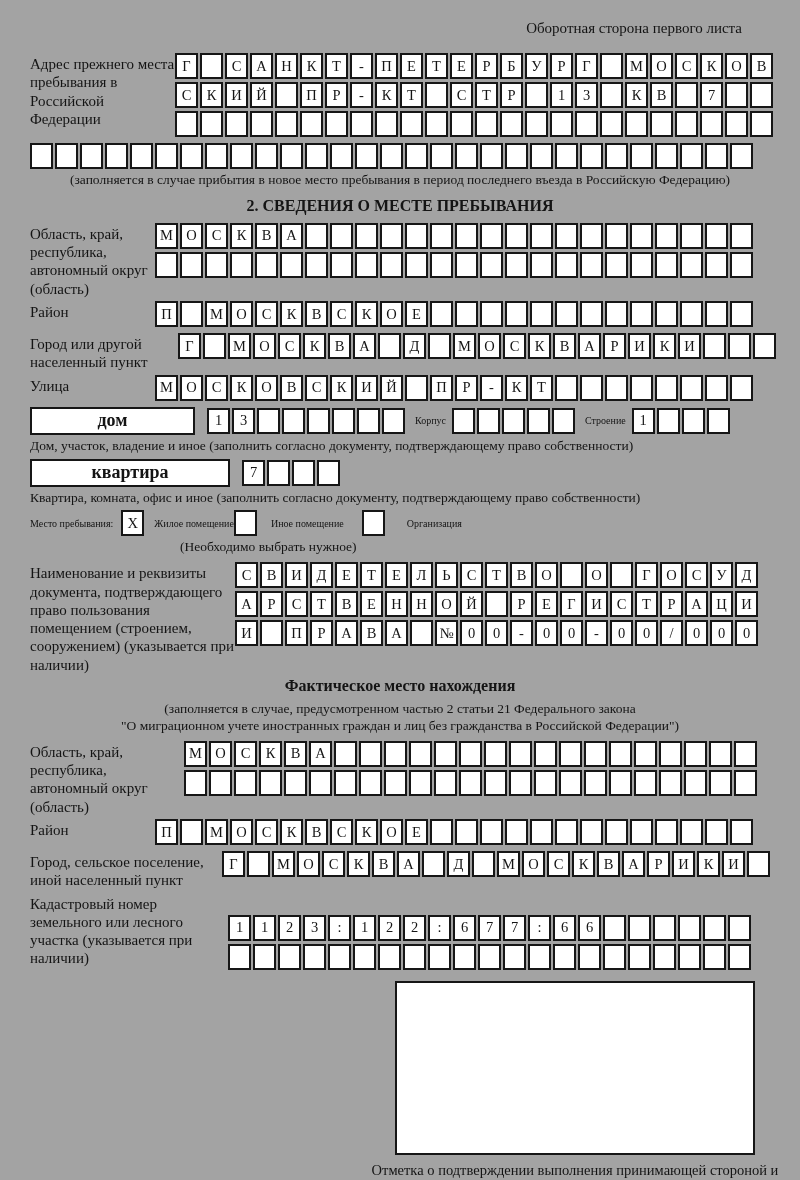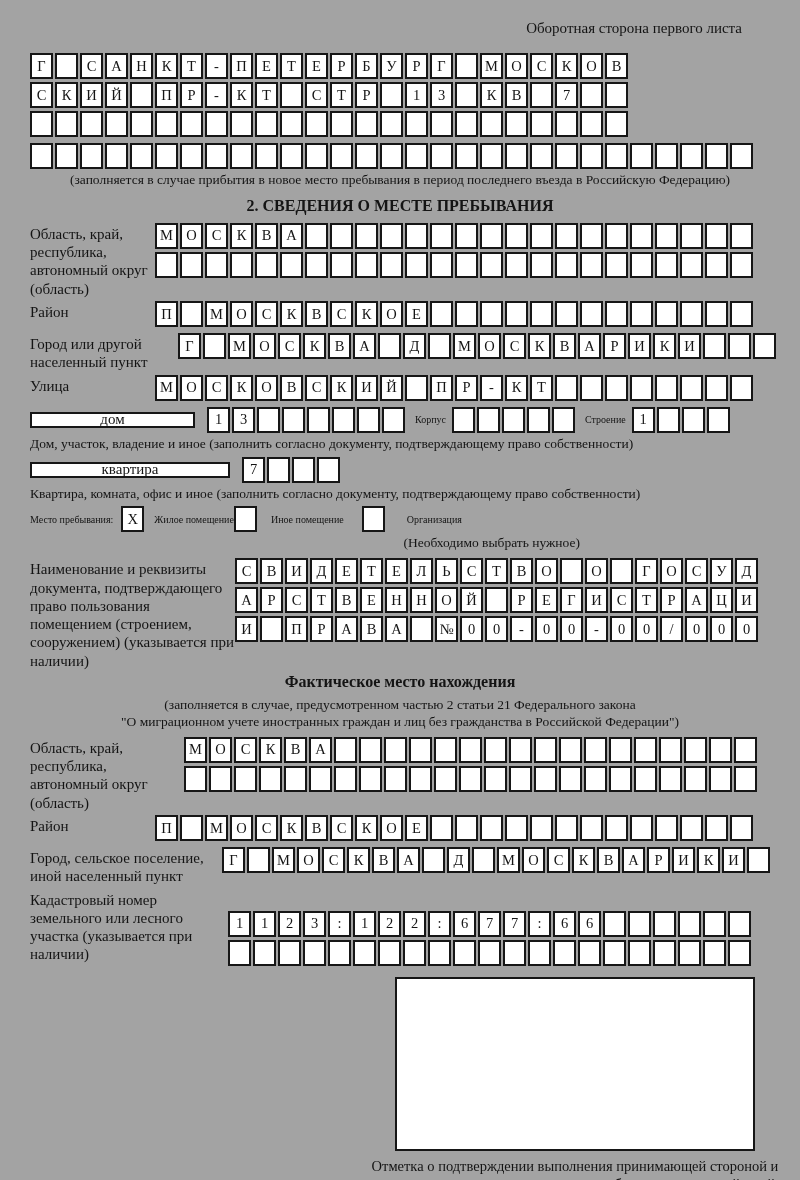--- a/index.html
+++ b/index.html
@@ -22,23 +22,23 @@
   .w205{width:205px;}
   .boxcol{display:flex;flex-direction:column;}
   .boxrow{display:flex;gap:2px;margin-bottom:3px;flex-wrap:nowrap;}
   .cbox{
     box-sizing:border-box;flex:0 0 auto;
     width:23px;height:26px;border:2px solid #161616;
     display:inline-flex;align-items:center;justify-content:center;
     font-size:14.5px;background:#fff;
   }
   .wbox{
-    box-sizing:border-box;border:2px solid #161616;height:16px;
+    box-sizing:border-box;border:2px solid #161616;height:28px;
     display:flex;align-items:center;justify-content:center;
-    font-size:15px;flex:0 0 auto;background:#fff;
+    font-size:18px;flex:0 0 auto;background:#fff;font-weight:bold;
   }
   .note{font-size:13.5px;line-height:1.25;}
   .center{text-align:center;}
   .sec-title{text-align:center;font-weight:bold;font-size:16px;margin:8px 0 8px 0;}
   .inline-lbl{font-size:10px;align-self:center;flex:0 0 auto;}
   .mb6{margin-bottom:6px;}
   .mb4{margin-bottom:4px;}
   .stamp-box{
     box-sizing:border-box;width:360px;height:174px;
     border:2px solid #161616;margin:8px 0 6px 365px;background:#fff;
@@ -46,20 +46,21 @@
   .stamp-caption{width:420px;margin-left:335px;text-align:center;font-size:14.5px;line-height:1.28;}
 </style>
 </head>
 <body>
 
 <div class="page">
 
   <div class="corner-note">Оборотная сторона первого листа</div>
 
   <div class="frow">
+    <div class="flabel w145">Адрес прежнего места пребывания в Российской Федерации</div>
     <div class="boxcol">
       <div class="boxrow">
           <span class="cbox">Г</span>
           <span class="cbox"></span>
           <span class="cbox">С</span>
           <span class="cbox">А</span>
           <span class="cbox">Н</span>
           <span class="cbox">К</span>
           <span class="cbox">Т</span>
           <span class="cbox">-</span>
@@ -366,21 +367,21 @@
     <div class="inline-lbl" style="">Жилое помещение</div>
     <div class="boxrow" style="margin-bottom:0;margin-right:14px;">
         <span class="cbox"></span>
       </div>
     <div class="inline-lbl" style="margin-right:18px;">Иное помещение</div>
     <div class="boxrow" style="margin-bottom:0;margin-right:22px;">
         <span class="cbox"></span>
       </div>
     <div class="inline-lbl">Организация</div>
   </div>
-  <div class="note" style="margin-left:150px;width:400px;text-align:right;margin-bottom:6px;">(Необходимо выбрать нужное)</div>
+  <div class="note" style="margin-left:150px;width:400px;text-align:left;margin-bottom:6px;">(Необходимо выбрать нужное)</div>
 
   <div class="frow">
     <div class="flabel w205">Наименование и реквизиты документа, подтверждающего право пользования помещением (строением, сооружением) (указывается при наличии)</div>
     <div class="boxcol">
       <div class="boxrow">
           <span class="cbox">С</span>
           <span class="cbox">В</span>
           <span class="cbox">И</span>
           <span class="cbox">Д</span>
           <span class="cbox">Е</span>

